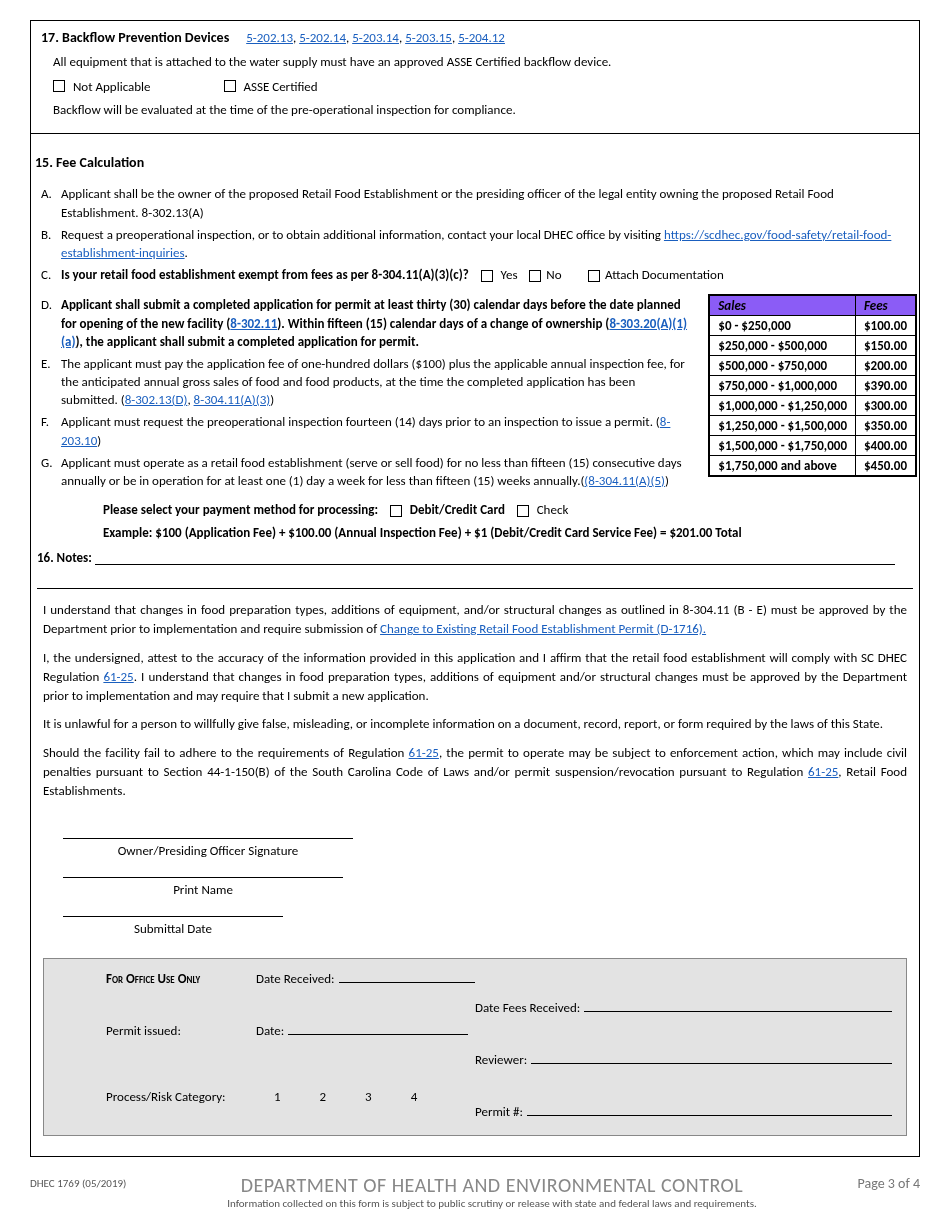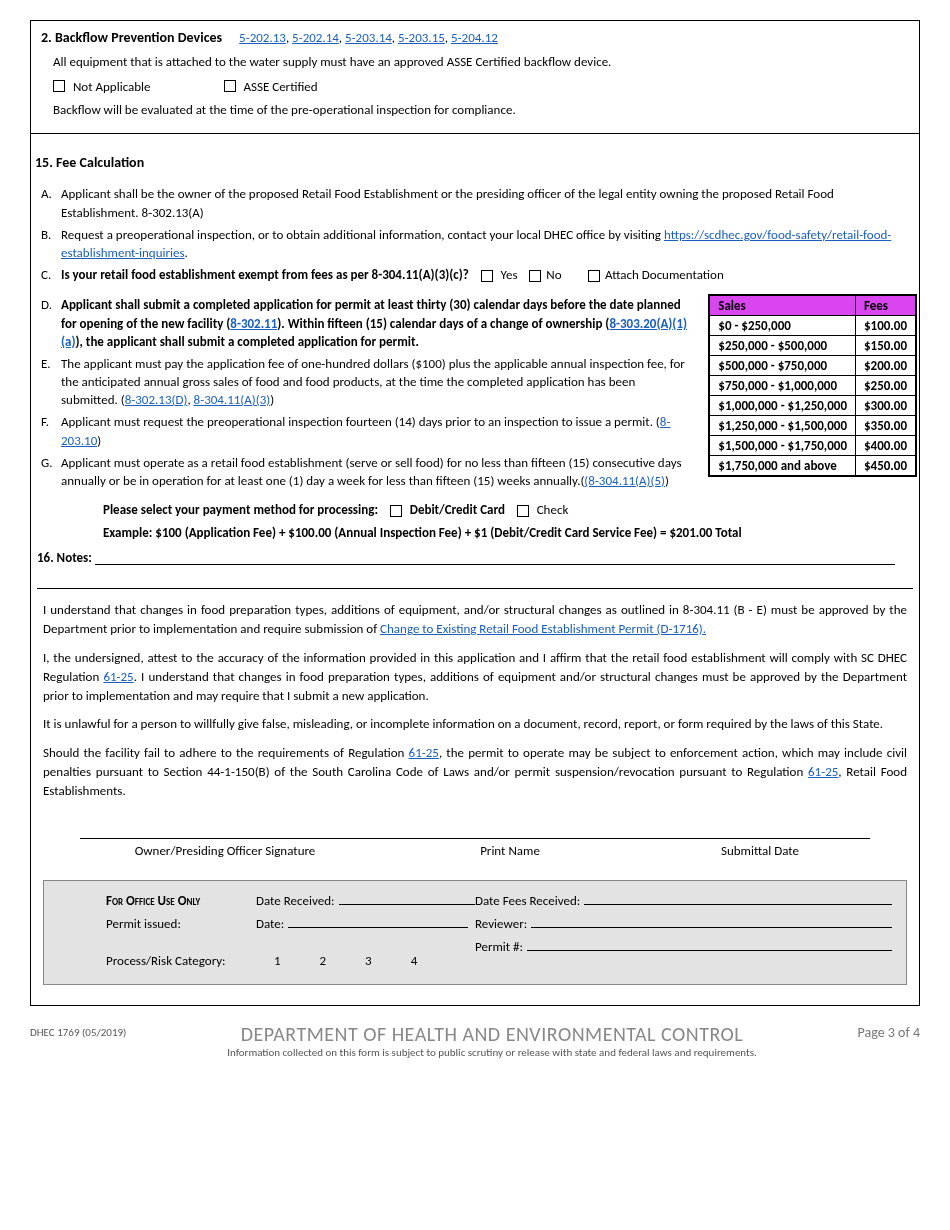--- a/index.html
+++ b/index.html
@@ -64,21 +64,21 @@
 .fee-table {
   border-collapse: collapse;
   border: 2px solid #000;
   font-size: 13px;
 }
 .fee-table th, .fee-table td {
   border: 1px solid #000;
   padding: 2px 8px;
   text-align: left;
 }
-.fee-table th { font-weight: bold; background: #d946ef; }
+.fee-table th { font-weight: bold; background: #8b5cf6; font-style: italic; }
 .fee-table td:last-child { text-align: right; }
 .payment-line { margin: 10px 0 8px 70px; font-weight: bold; }
 .example-line { margin: 4px 0 8px 70px; font-weight: bold; }
 .notes-line { font-weight: bold; padding: 2px 4px; }
 .notes-underline {
   border-bottom: 1.5px solid #000;
   display: inline-block;
   width: 100%;
   height: 14px;
   vertical-align: bottom;
@@ -90,41 +90,42 @@
 }
 .attest-block {
   padding: 12px 10px 4px 10px;
   line-height: 1.45;
 }
 .attest-para { margin-bottom: 10px; text-align: justify; }
 .sig-row {
   display: flex;
   justify-content: center;
   padding: 4px 30px 14px 30px;
+  flex-direction: column;
 }
 .sig-cell { text-align: center; }
 .sig-line {
   border-bottom: 1px solid #000;
   height: 20px;
   margin-bottom: 4px;
 }
 .sig-cell.w1 { width: 290px; }
 .sig-cell.w2 { width: 280px; }
 .sig-cell.w3 { width: 220px; }
 .office-box {
   background: #e3e3e3;
   border: 1px solid #888;
   margin: 8px 10px 10px 10px;
   padding: 10px 14px;
   font-size: 13px;
 }
 .office-row { display: flex; margin-bottom: 6px; }
 .office-row > div { display: flex; align-items: baseline; }
 .office-left { width: 50%; padding-left: 48px; }
-.office-right { width: 50%; }
+.office-right { width: 50%; margin-top: 29px; }
 .office-fill {
   flex: 1;
   border-bottom: 1px solid #000;
   margin-left: 4px;
   height: 14px;
 }
 .small-caps { font-variant: small-caps; font-weight: bold; }
 .risk-nums span { margin: 0 18px; }
 .footer {
   display: flex;
@@ -140,21 +141,21 @@
 .footer-sub { font-size: 11px; color: #555; }
 .footer-right { color: #777; font-size: 14px; padding-top: 2px;}
 </style>
 </head>
 <body>
 
 <div class="main-box">
 
   <div class="section-14">
     <div>
-      <span class="section-title">2. Backflow Prevention Devices</span>
+      <span class="section-title">17. Backflow Prevention Devices</span>
       <span class="reg-links">
         <a class="link">5-202.13</a>,
         <a class="link">5-202.14</a>,
         <a class="link">5-203.14</a>,
         <a class="link">5-203.15</a>,
         <a class="link">5-204.12</a>
       </span>
     </div>
     <div class="sub-indent">All equipment that is attached to the water supply must have an approved ASSE Certified backflow device.</div>
     <div class="checkbox-row">
@@ -238,21 +239,21 @@
         <tr>
               <td class="bold">$250,000 - $500,000</td>
               <td class="bold">$150.00</td>
             </tr>
         <tr>
               <td class="bold">$500,000 - $750,000</td>
               <td class="bold">$200.00</td>
             </tr>
         <tr>
               <td class="bold">$750,000 - $1,000,000</td>
-              <td class="bold">$250.00</td>
+              <td class="bold">$390.00</td>
             </tr>
         <tr>
               <td class="bold">$1,000,000 - $1,250,000</td>
               <td class="bold">$300.00</td>
             </tr>
         <tr>
               <td class="bold">$1,250,000 - $1,500,000</td>
               <td class="bold">$350.00</td>
             </tr>
         <tr>

